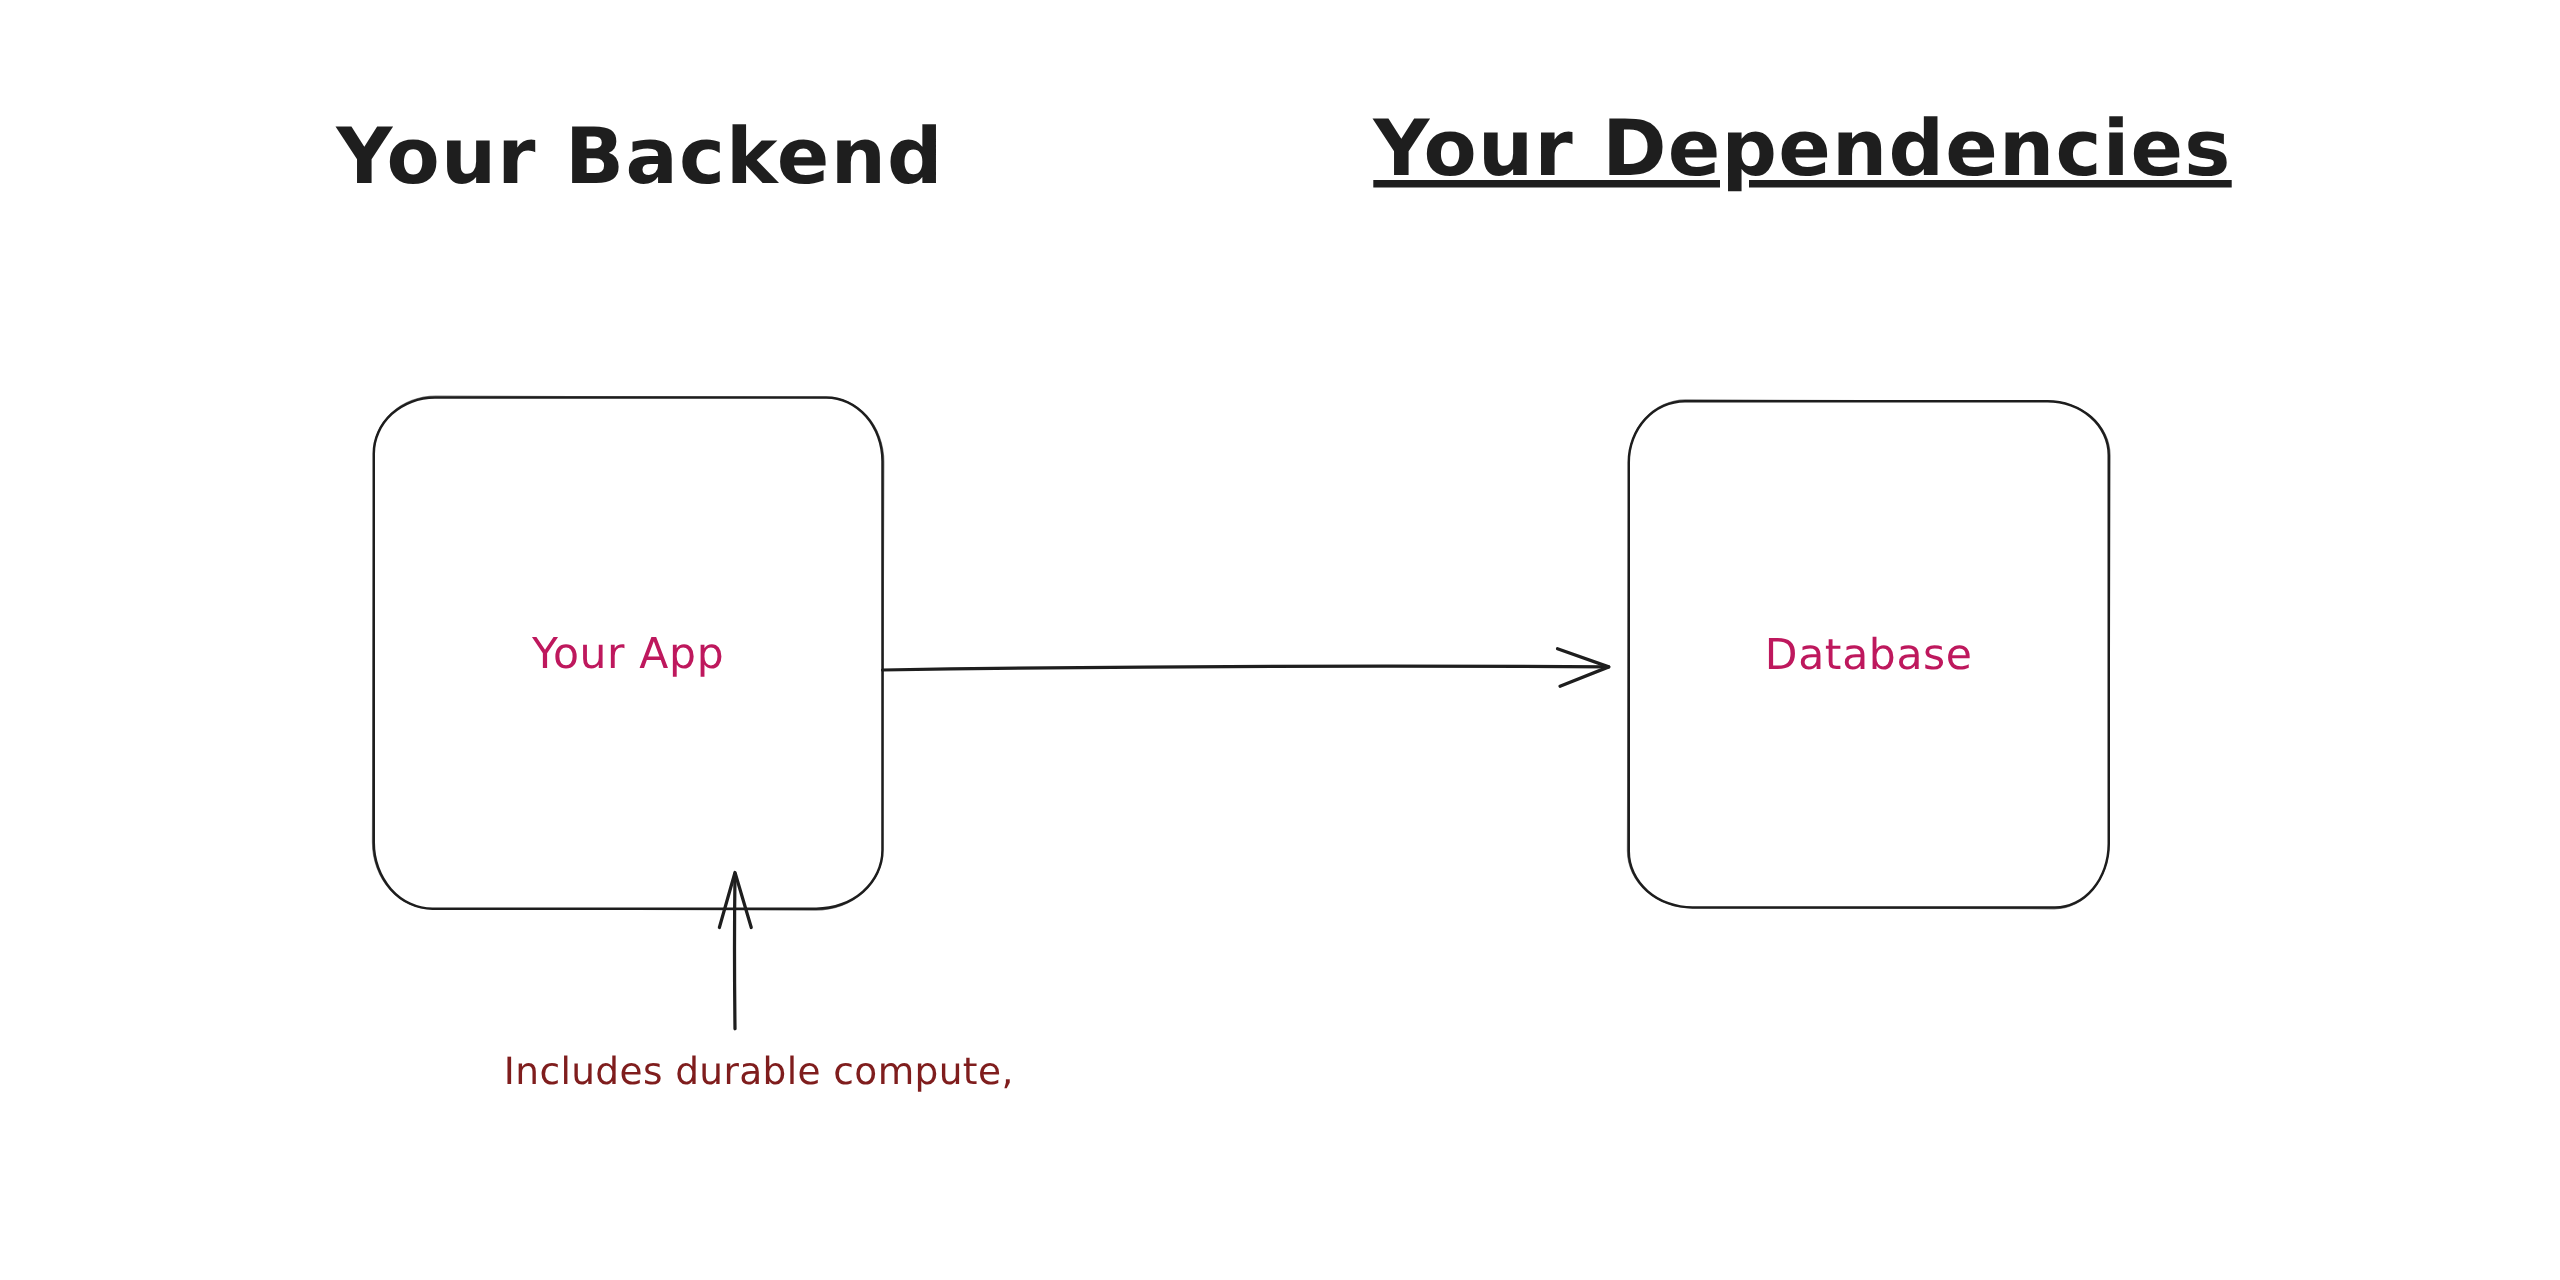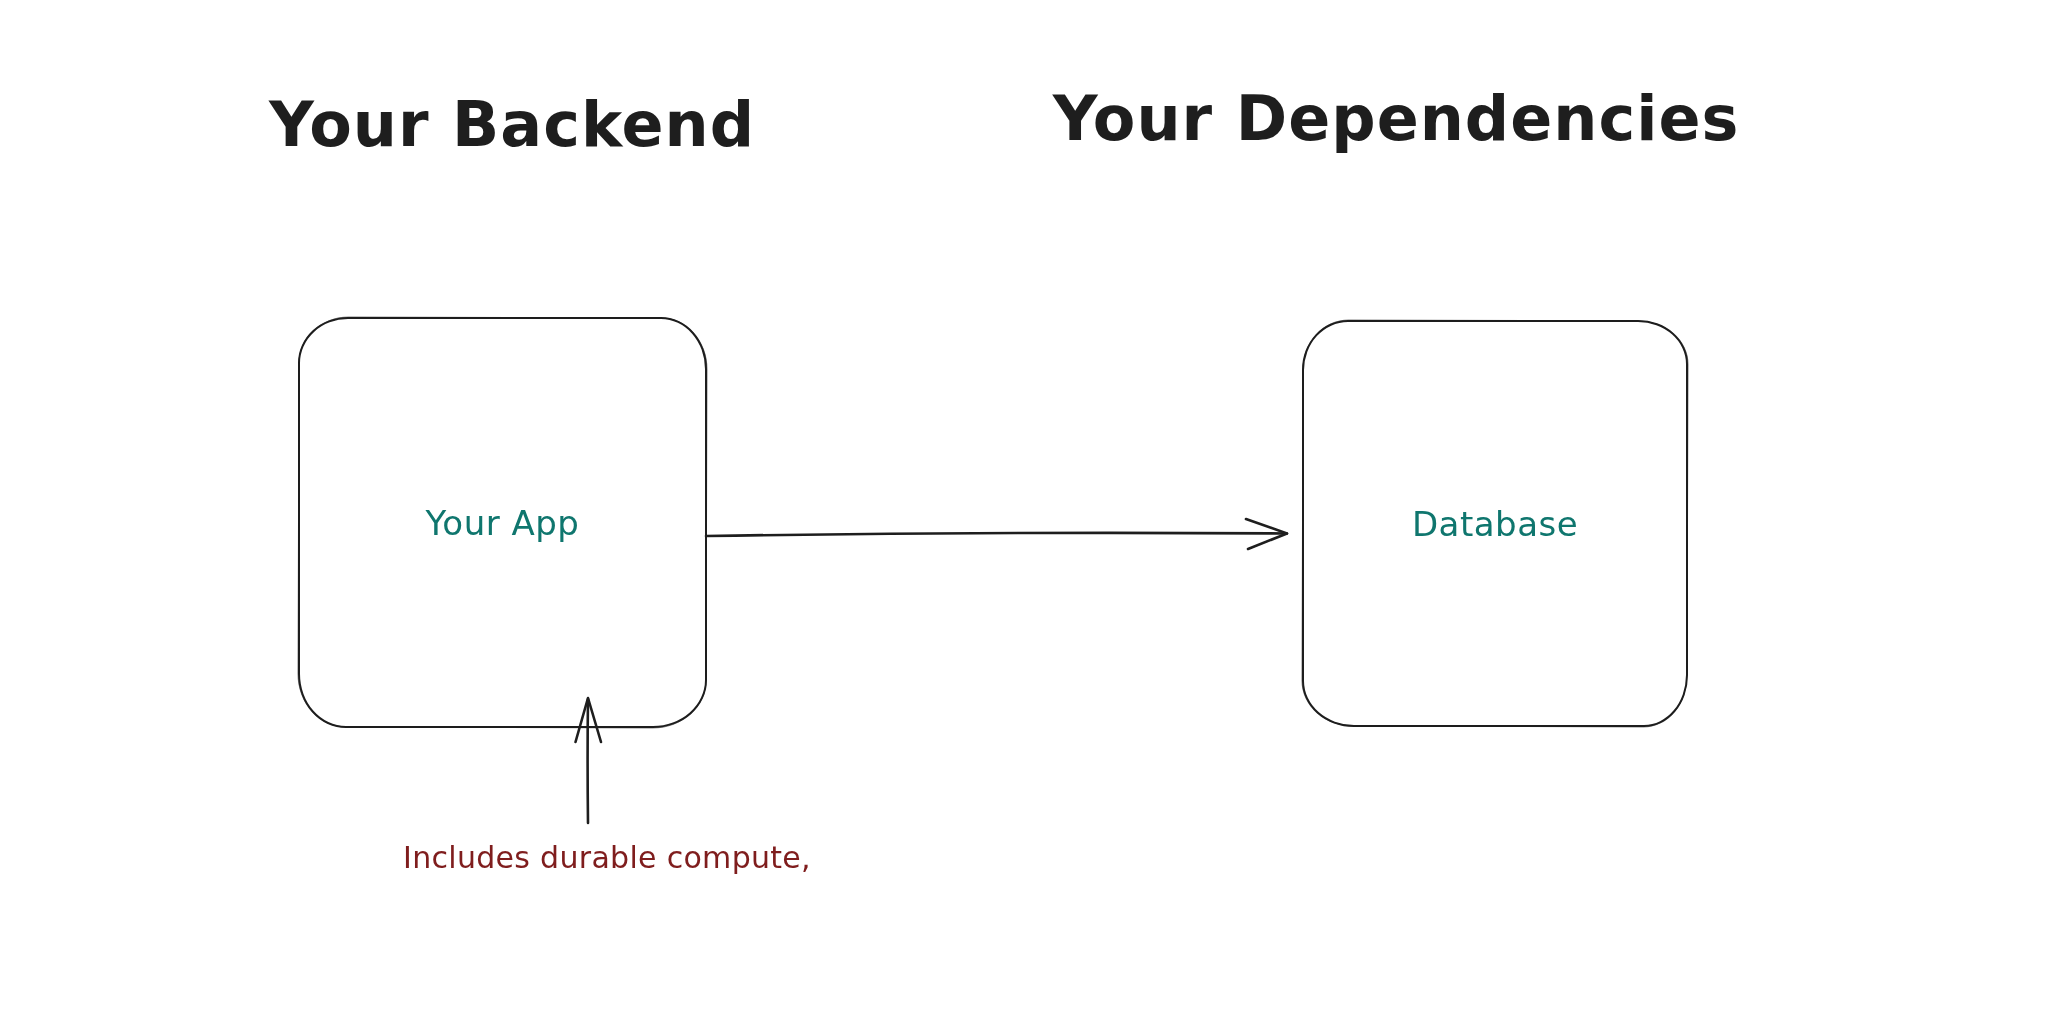--- a/index.html
+++ b/index.html
@@ -19,21 +19,21 @@
   .title {
     position: absolute;
     transform: translateX(-50%);
     font-size: 62px;
     font-weight: 700;
     letter-spacing: 1px;
     white-space: nowrap;
     color: #1e1e1e;
   }
   .title-backend { left: 512px;  top: 88px; }
-  .title-deps    { left: 1396px; top: 82px; }
+  .title-deps    { left: 1442px; top: 82px; text-decoration: underline; }
 
   
   .node {
     position: absolute;
     background: #ffffff;
     border: 2.5px solid #1e1e1e;
     display: flex;
     align-items: center;
     justify-content: center;
   }
@@ -62,21 +62,21 @@
   .rivetkit-box {
     left: 187px; top: 275px;
     width: 191px; height: 101px;
     border-radius: 26px 30px 24px 30px / 28px 24px 30px 26px;
   }
 
   .node-label {
     font-size: 34px;
     letter-spacing: 0.5px;
     white-space: nowrap;
-    color: #0f766e;
+    color: #be185d;
   }
   .rivetkit-box .node-label { font-size: 32px; }
 
   
   .arrow-h { position: absolute; left: 703px; top: 511px; }
   .arrow-v { position: absolute; left: 568px; top: 693px; }
 
   
   .annotation {
     position: absolute;

